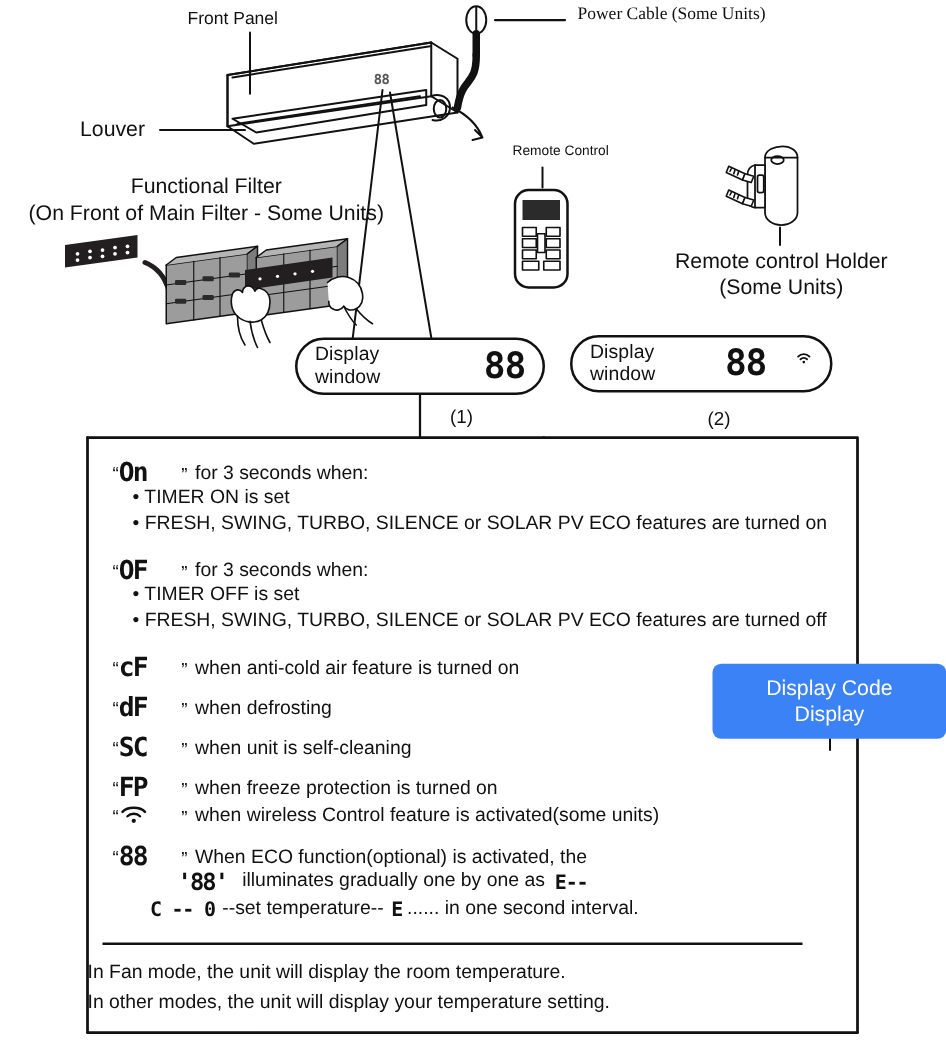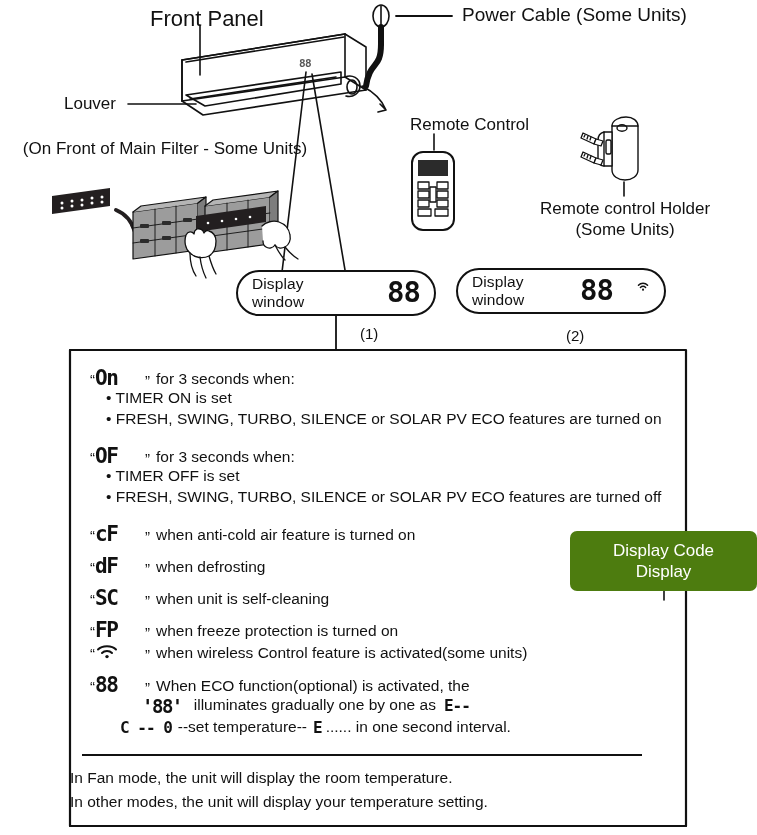--- a/index.html
+++ b/index.html
@@ -8,24 +8,24 @@
     background: #ffffff;
     font-family: "Liberation Sans", sans-serif;
     color: #111;
     position: relative;
     overflow: hidden;
   }
   .stage { position: absolute; inset: 0; }
   svg.layer { position: absolute; left: 0; top: 0; width: 757px; height: 835px; }
 
   .lbl { position: absolute; white-space: nowrap; }
-  .lbl-front-panel { left: 150px; top: 6px; font-size: 22px; }
-  .lbl-power-cable { left: 462px; top: 4px; font-size: 19px; }
+  .lbl-front-panel { left: 150px; top: 6px; font-size: 14px; }
+  .lbl-power-cable { left: 462px; top: 4px; font-size: 14px; font-family: Liberation Serif, serif; }
   .lbl-louver { left: 64px; top: 94px; font-size: 17px; }
-  .lbl-remote { left: 410px; top: 115px; font-size: 17px; }
+  .lbl-remote { left: 410px; top: 115px; font-size: 11px; }
   .lbl-holder { left: 540px; top: 198px; font-size: 17px; text-align: center; }
   .lbl-holder div { line-height: 21px; }
 
   .lbl-filter {
     left: 0px; top: 138px; width: 330px;
     text-align: center; font-size: 17px; line-height: 22px;
   }
 
   .pill {
     position: absolute;
@@ -85,21 +85,21 @@
     font-family: "DejaVu Sans Mono", monospace; font-weight: bold;
     font-size: 16px; letter-spacing: -1px; position: relative; top: 1px;
   }
 
   .divider { position: absolute; left: 12px; top: 404px; width: 560px; height: 2px; background: #111; }
   .footer { position: absolute; left: 0; top: 416px; font-size: 15.5px; line-height: 24px; }
 
   .graylabel {
     position: absolute; left: 570px; top: 531px;
     width: 187px; height: 60px;
-    background: #4d7c0f;
+    background: #3b82f6;
     border-radius: 7px;
     color: #fff;
     display: flex; flex-direction: column;
     align-items: center; justify-content: center;
     font-size: 17px; line-height: 21px;
   }
 </style>
 </head>
 <body>
 
@@ -271,20 +271,21 @@
   <div class="lbl lbl-power-cable">Power Cable (Some Units)</div>
   <div class="lbl lbl-louver">Louver</div>
   <div class="lbl lbl-remote">Remote Control</div>
 
   <div class="lbl lbl-holder">
     <div>Remote control Holder</div>
     <div>(Some Units)</div>
   </div>
 
   <div class="lbl lbl-filter">
+    <div>Functional Filter</div>
     <div>(On Front of Main Filter - Some Units)</div>
   </div>
 
   <div class="seg" style="position:absolute; left:299px; top:57px; font-size:11px; letter-spacing:-.5px; color:#555;">88</div>
 
   <div class="pill pill-1">
     <span class="pill-text">Display window</span>
     <span class="seg">88</span>
   </div>
   <div class="pill-num num-1">(1)</div>

